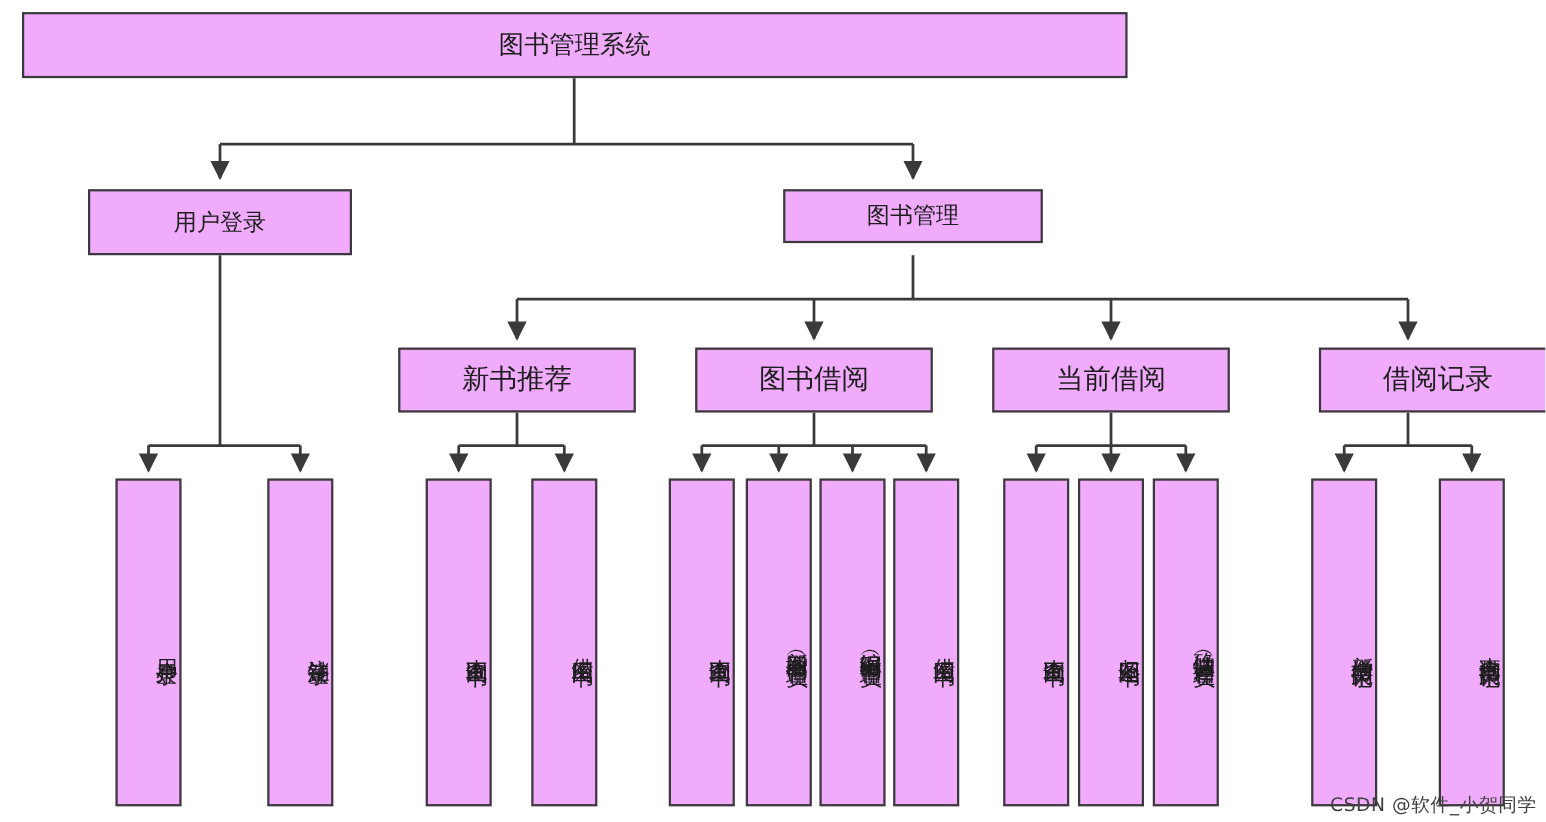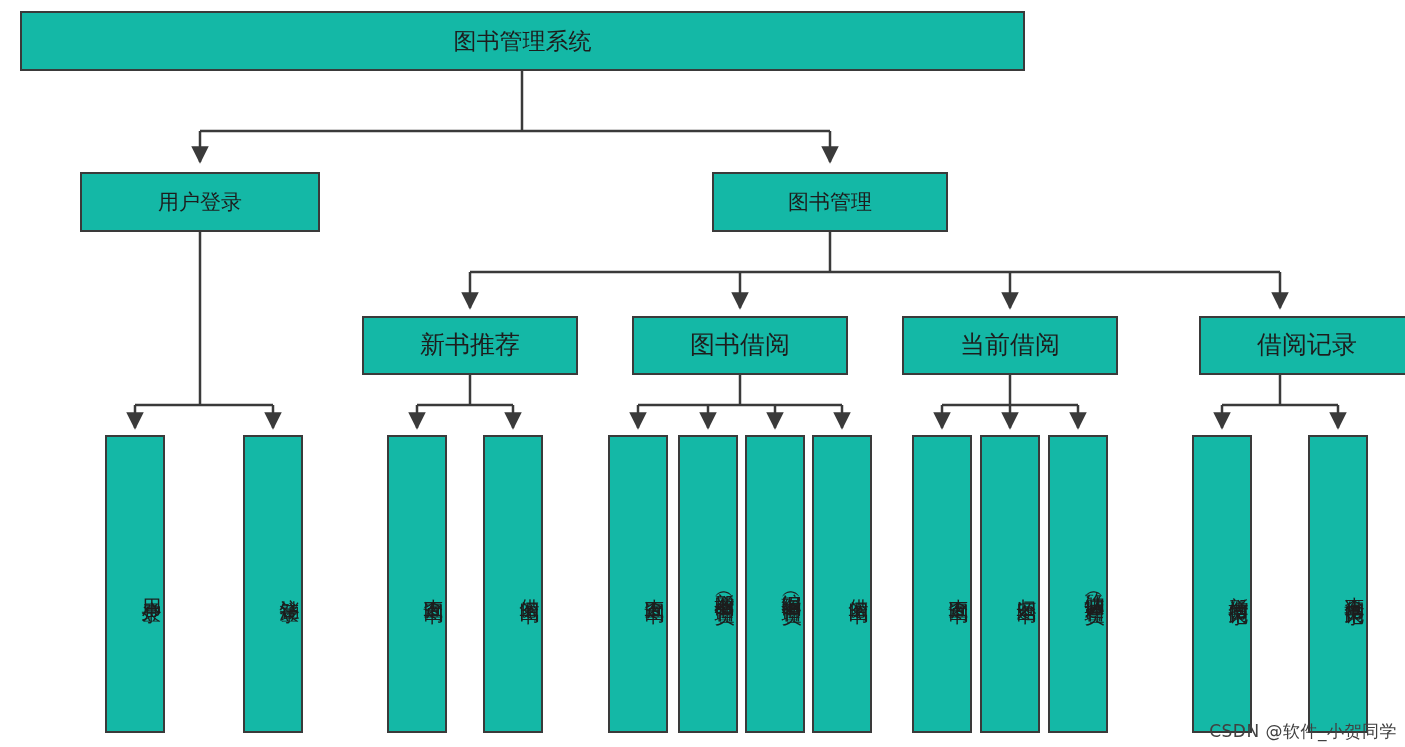--- a/index.html
+++ b/index.html
@@ -21,21 +21,21 @@
     position: absolute;
     left: 0;
     top: 0;
     width: 1405px;
     height: 747px;
     pointer-events: none;
   }
   .node {
     position: absolute;
     box-sizing: border-box;
-    background: #14b8a6;
+    background: #f0abfc;
     border: 2.5px solid #3a3a3a;
     display: flex;
     align-items: center;
     justify-content: center;
     text-align: center;
     color: #1d1d1d;
     line-height: 1.15;
   }
   .node.root {
     font-size: 23px;
@@ -124,21 +124,21 @@
     </g>
   </svg>
 
   <div class="node root" style="left:20px; top:11px; width:1005px; height:60px;">
     <span>图书管理系统</span>
   </div>
 
   <div class="node lvl2" style="left:80px; top:172px; width:240px; height:60px;">
     <span>用户登录</span>
   </div>
-  <div class="node lvl2" style="left:712px; top:172px; width:236px; height:60px;">
+  <div class="node lvl2" style="left:712px; top:172px; width:236px; height:49px;">
     <span>图书管理</span>
   </div>
 
   <div class="node lvl3" style="left:362px; top:316px; width:216px; height:59px;">
     <span>新书推荐</span>
   </div>
   <div class="node lvl3" style="left:632px; top:316px; width:216px; height:59px;">
     <span>图书借阅</span>
   </div>
   <div class="node lvl3" style="left:902px; top:316px; width:216px; height:59px;">

